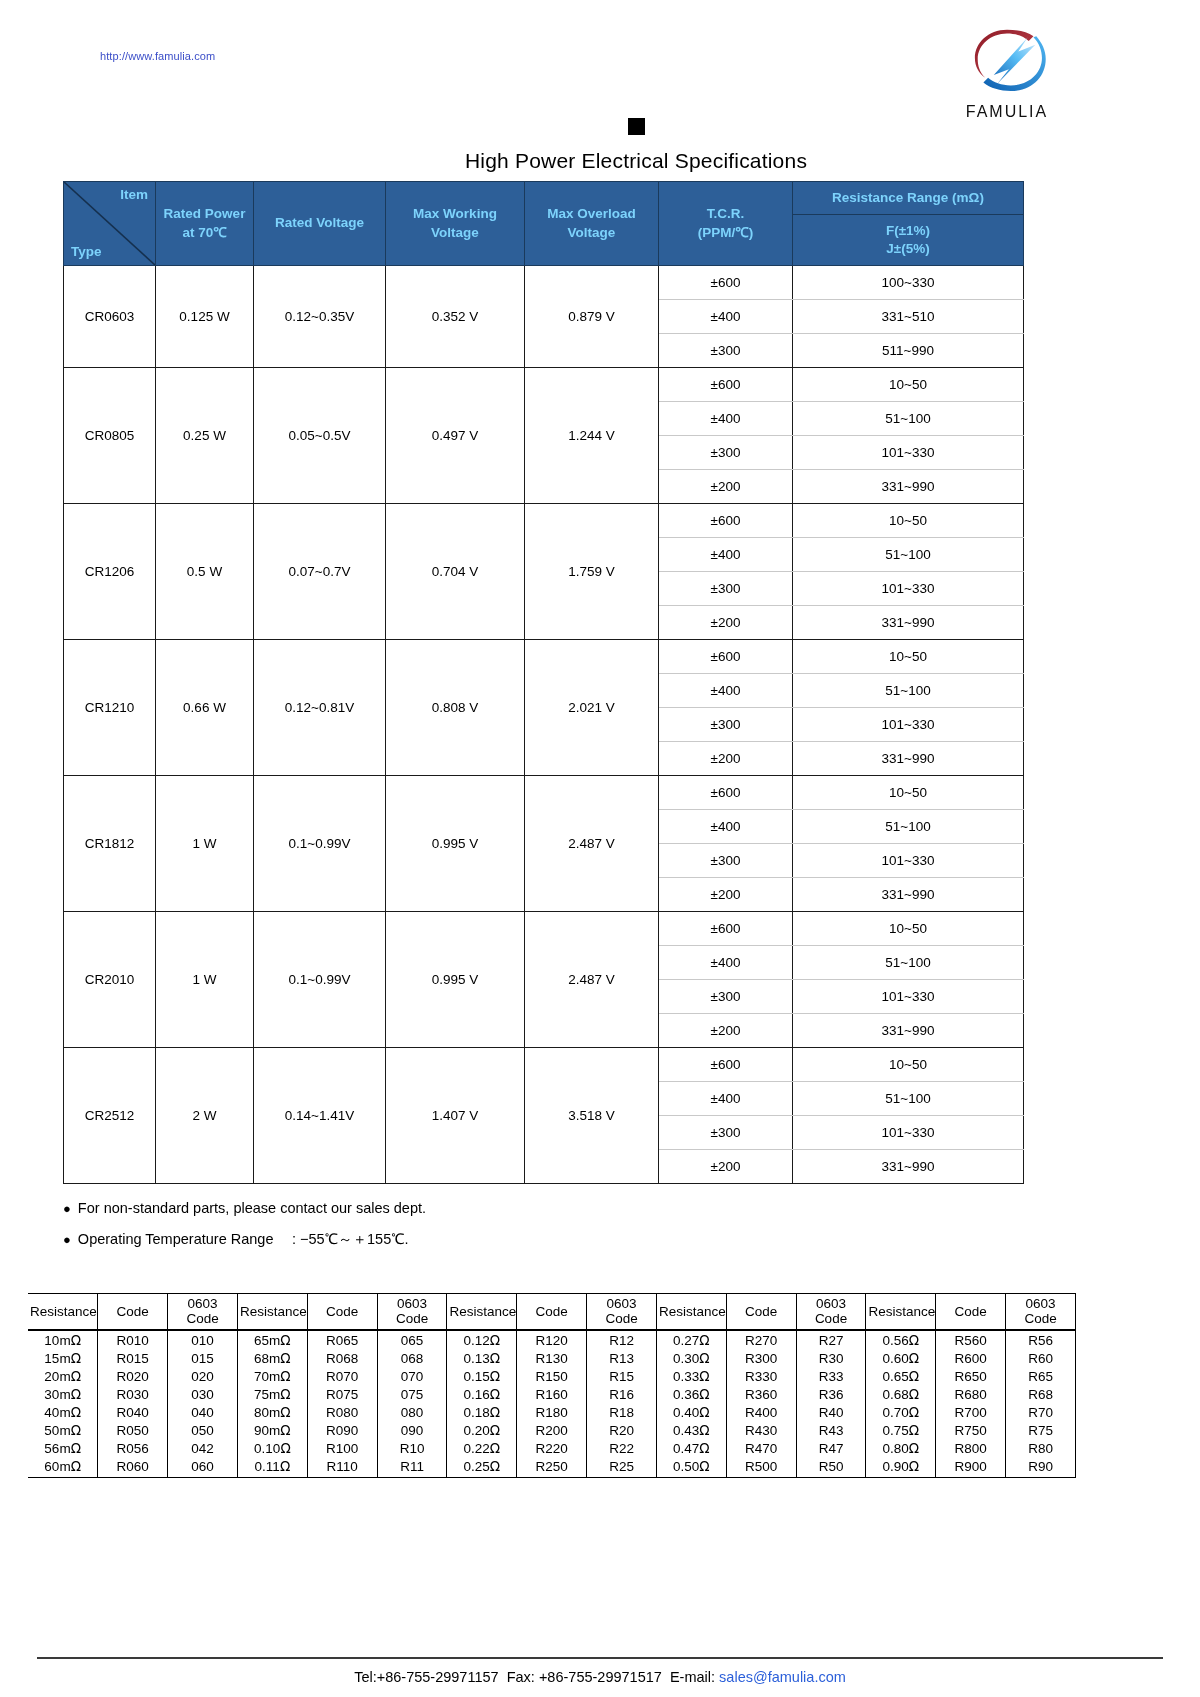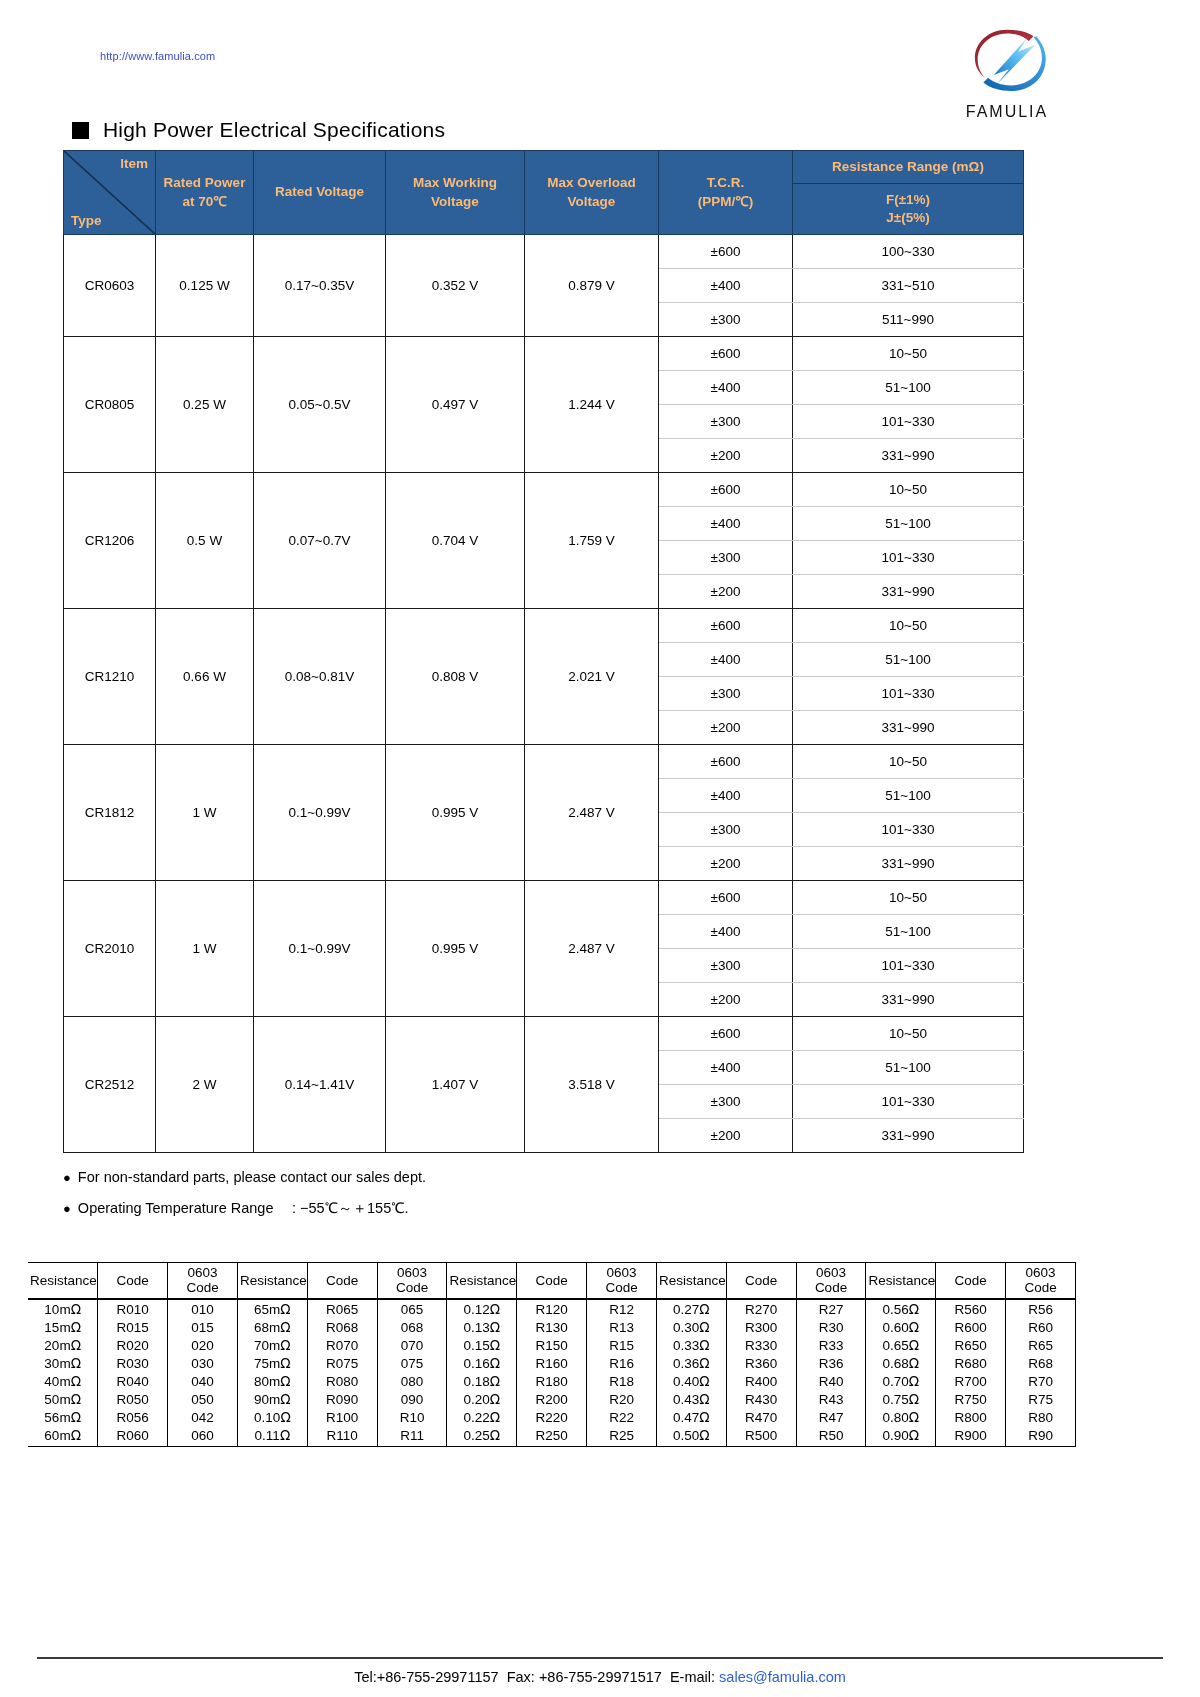--- a/index.html
+++ b/index.html
@@ -26,20 +26,21 @@
   .logo-mark { width:96px; height:68px; margin:0 auto; display:block; }
   .logo-text {
     font-size:16px; font-weight:normal; letter-spacing:2px;
     color:#111; margin-top:11px; font-family:"Liberation Sans", sans-serif;
   }
 
   
   .section-title {
     display:flex; align-items:center; gap:14px;
     margin:0 0 8px 72px;
+    flex-direction:column;
   }
   .sq { width:17px; height:17px; background:#000; display:inline-block; }
   .section-title h2 {
     font-size:21px; font-weight:normal; margin:0; letter-spacing:.2px;
   }
 
   
   .spec-table {
     border-collapse:collapse;
     margin-left:63px;
@@ -47,21 +48,21 @@
     table-layout:fixed;
   }
   .spec-table th, .spec-table td {
     border:1px solid #1a1a1a;
     text-align:center;
     vertical-align:middle;
     font-size:13.5px;
   }
   .spec-table thead th {
     background:#2d5f98;
-    color:#fdba74;
+    color:#7dd3fc;
     font-weight:bold;
     font-size:13.5px;
     padding:6px 3px;
     line-height:1.35;
     border:1px solid #1a3a5c;
     margin-top:16px;
   }
   .corner-cell {
     position:relative; height:84px; padding:0 !important;
   }
@@ -215,21 +216,21 @@
       <th class="rr-bot">
         <span>F(±1%)</span><br>
         <span>J±(5%)</span>
       </th>
     </tr>
   </thead>
   <tbody>
       <tr class="grp-first">
         <td rowspan="3" class="type-col">CR0603</td>
         <td rowspan="3" class="val-col">0.125 W</td>
-        <td rowspan="3" class="val-col">0.17~0.35V</td>
+        <td rowspan="3" class="val-col">0.12~0.35V</td>
         <td rowspan="3" class="val-col">0.352 V</td>
         <td rowspan="3" class="val-col">0.879 V</td>
         <td class="tcr-col">±600</td>
         <td class="range-col">100~330</td>
       </tr>
       <tr>
         <td class="tcr-col">±400</td>
         <td class="range-col">331~510</td>
       </tr>
       <tr class="grp-last">
@@ -274,21 +275,21 @@
         <td class="tcr-col">±300</td>
         <td class="range-col">101~330</td>
       </tr>
       <tr class="grp-last">
         <td class="tcr-col">±200</td>
         <td class="range-col">331~990</td>
       </tr>
       <tr class="grp-first">
         <td rowspan="4" class="type-col">CR1210</td>
         <td rowspan="4" class="val-col">0.66 W</td>
-        <td rowspan="4" class="val-col">0.08~0.81V</td>
+        <td rowspan="4" class="val-col">0.12~0.81V</td>
         <td rowspan="4" class="val-col">0.808 V</td>
         <td rowspan="4" class="val-col">2.021 V</td>
         <td class="tcr-col">±600</td>
         <td class="range-col">10~50</td>
       </tr>
       <tr>
         <td class="tcr-col">±400</td>
         <td class="range-col">51~100</td>
       </tr>
       <tr>

